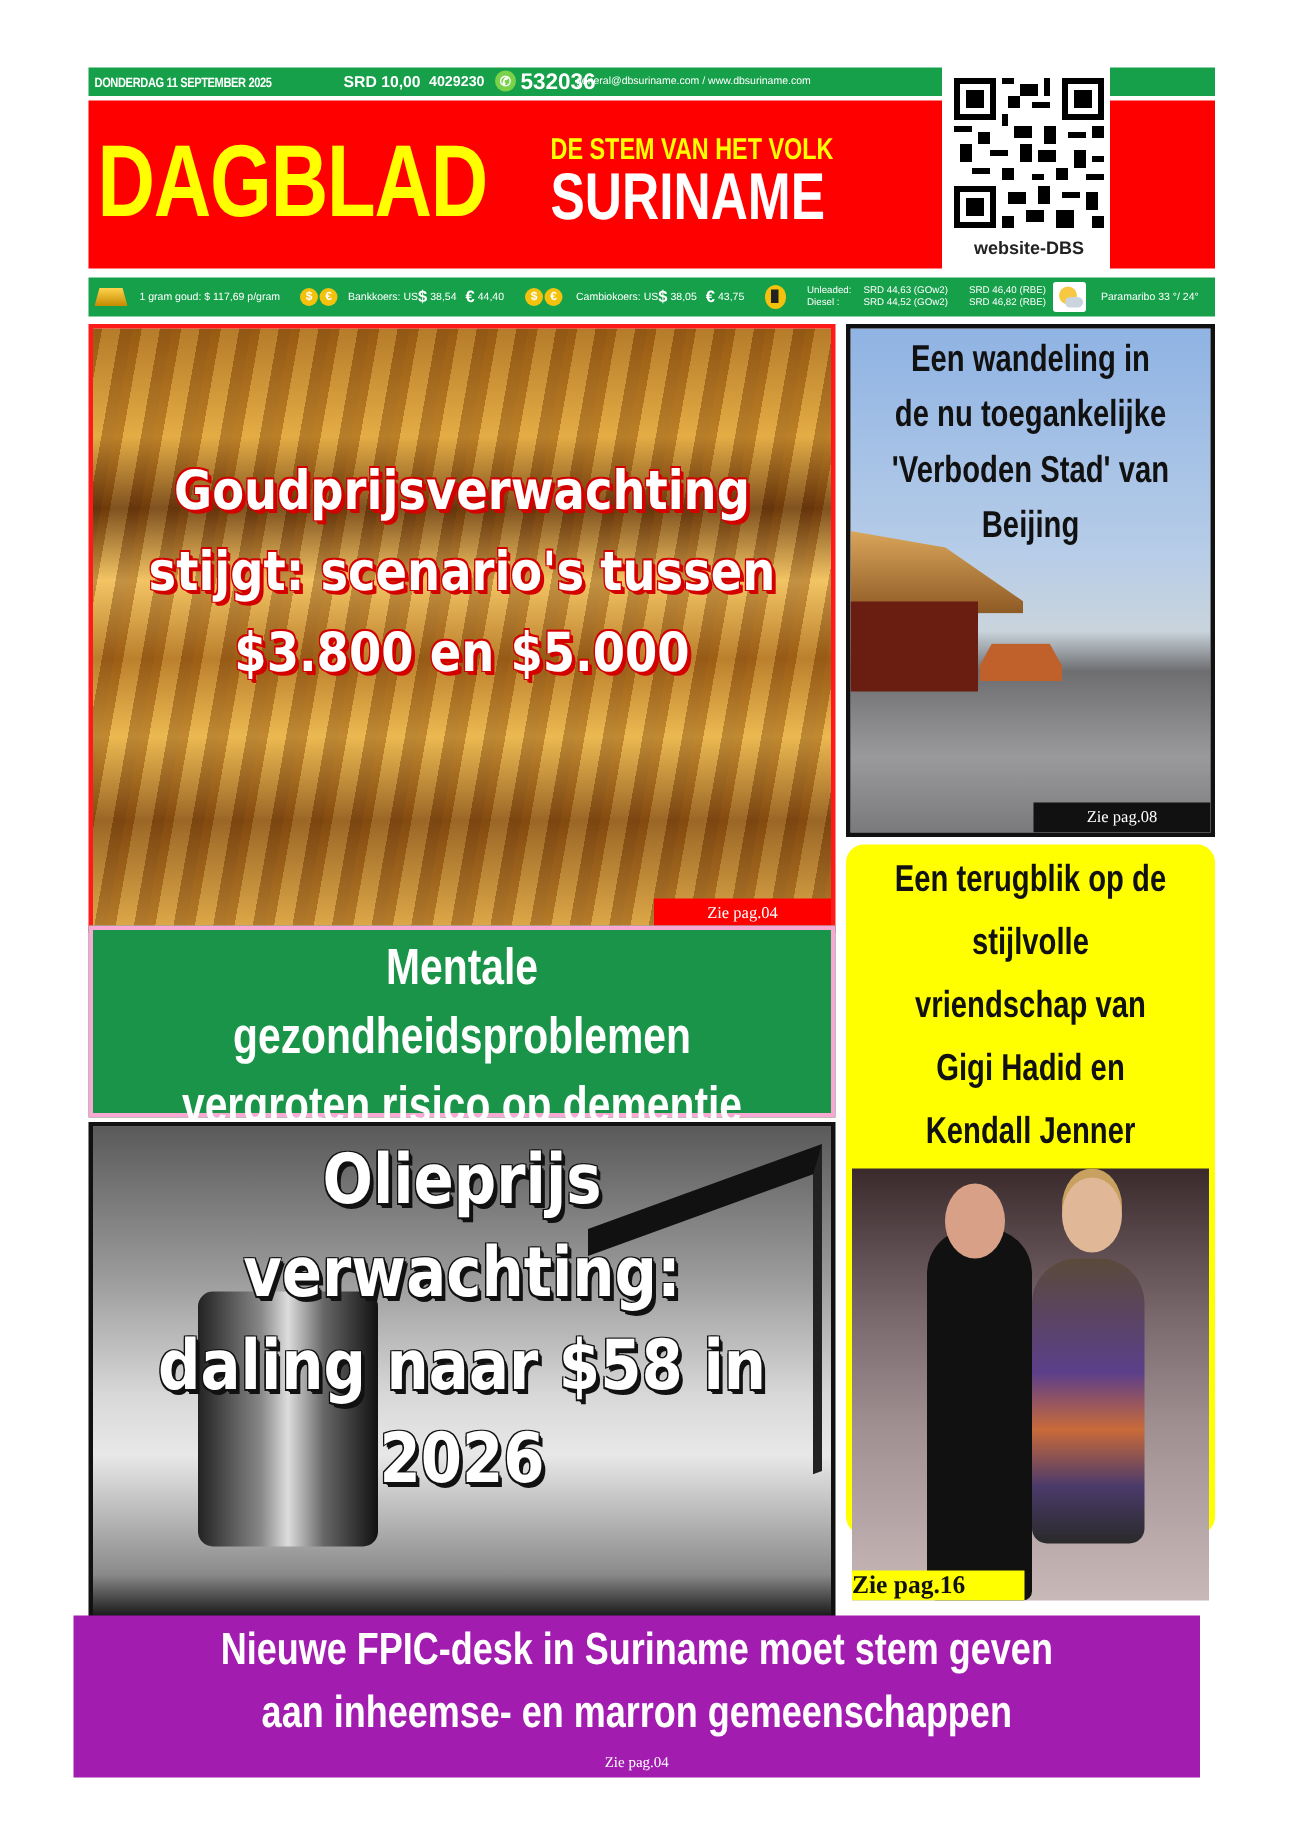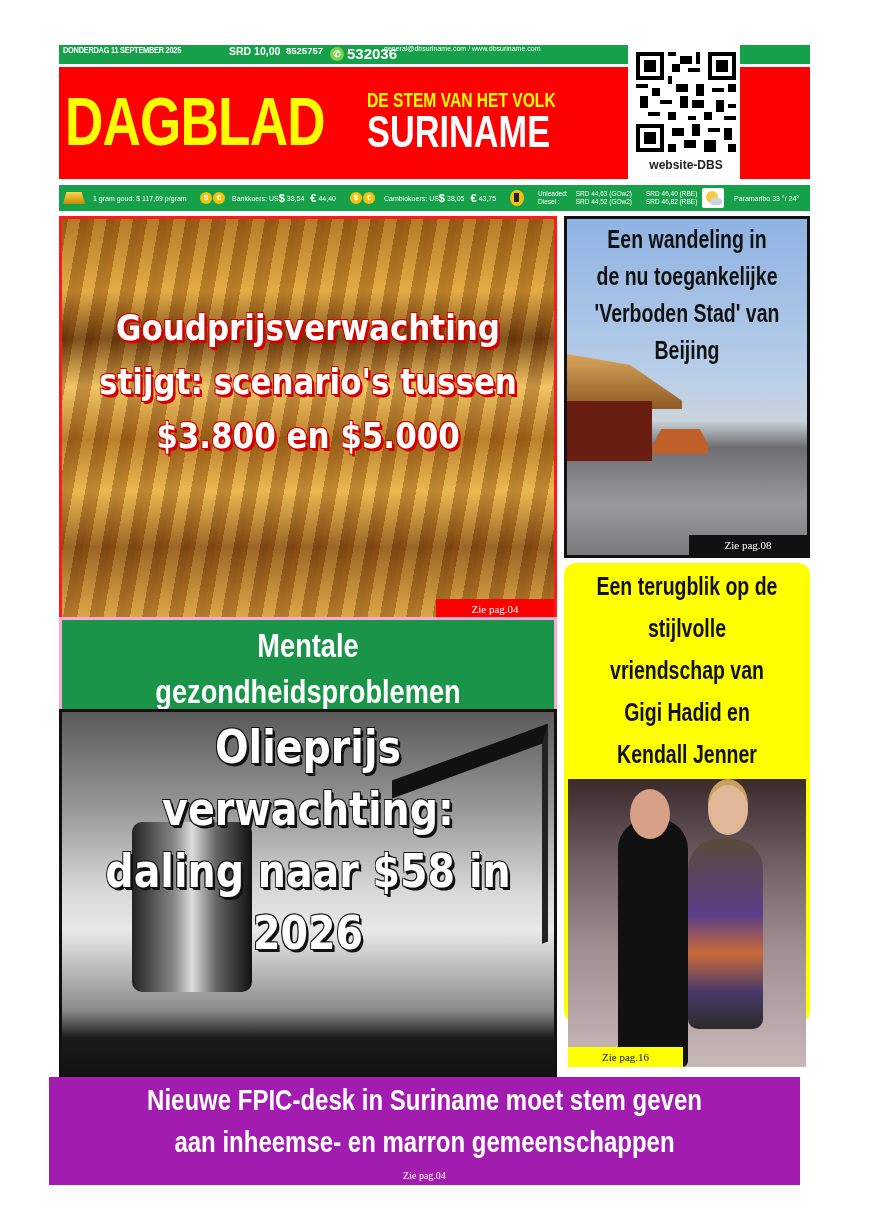--- a/index.html
+++ b/index.html
@@ -1,20 +1,20 @@
 <!DOCTYPE html>
 <html><head>
 <meta charset="utf-8">
 <style>
   html, body { margin: 0; padding: 0; background: #ffffff; }
   body { width: 870px; height: 1230px; position: relative; overflow: hidden; font-family: "Liberation Sans", sans-serif; }
   .abs { position: absolute; box-sizing: border-box; }
 
   
-  .topbar { left: 59px; top: 45px; width: 569px; height: 19px; background: #16a04a; color: #fff; display: flex; align-items: flex-start; font-size: 9.5px; font-weight: bold; }
+  .topbar { left: 59px; top: 45px; width: 569px; height: 19px; background: #16a04a; color: #fff; display: flex; align-items: center; font-size: 9.5px; font-weight: bold; }
   .topbar .date { font-family: "Liberation Sans", sans-serif; font-size: 9px; letter-spacing: -0.3px; transform: scaleX(0.82); transform-origin: left center; margin-left: 4px; width: 130px; white-space: nowrap; }
   .topbar .price { position: absolute; left: 150px; font-size: 10.5px; margin-left: 20px; }
   .topbar .phone1 { position: absolute; left: 227px; font-size: 9.5px; }
   .topbar .phone-icon { position: absolute; left: 271px; top: 2px; width: 14px; height: 14px; border-radius: 50%; background: #7ad14a; color: #fff; font-size: 9px; text-align: center; line-height: 14px; }
   .topbar .phone2 { position: absolute; left: 288px; font-size: 15px; }
   .topbar .contact { position: absolute; left: 325px; font-size: 7px; font-weight: normal; }
   .topbar-right { left: 740px; top: 45px; width: 70px; height: 19px; background: #16a04a; }
 
   
   .masthead { left: 59px; top: 67px; width: 569px; height: 112px; background: #ff0000; }
@@ -60,40 +60,40 @@
   .mental-headline { position: absolute; left: 0; right: 0; top: 2px; text-align: center; font-weight: bold; font-size: 34px; line-height: 46px; color: #fff; transform: scaleX(0.80); }
   .pagelabel-white { position: absolute; left: 0; right: 0; bottom: 4px; text-align: center; color: #fff; font-family: "Liberation Serif", serif; font-size: 10px; }
 
   .story-gigi { left: 564px; top: 563px; width: 246px; height: 460px; background: #ffff00; border-radius: 12px; }
   .gigi-headline { position: absolute; left: 0; right: 0; top: 2px; text-align: center; font-weight: bold; font-size: 25px; line-height: 42px; color: #111; transform: scaleX(0.78); }
   .gigi-photo { position: absolute; left: 4px; top: 216px; width: 238px; height: 288px; background: linear-gradient(180deg, #3a2a2c 0%, #7a6a6e 35%, #a09092 60%, #c8b8b8 100%); overflow: hidden; }
   .gigi-person1 { position: absolute; left: 50px; top: 40px; width: 70px; height: 248px; background: #111; border-radius: 30px 30px 6px 6px; }
   .gigi-person2 { position: absolute; left: 120px; top: 60px; width: 75px; height: 190px; background: linear-gradient(180deg, #5a4a3a, #5b3f8a 40%, #c96a3a 60%, #4a3a6a 80%, #2a2a2a); border-radius: 30px 30px 10px 10px; }
   .gigi-head1 { position: absolute; left: 62px; top: 10px; width: 40px; height: 50px; border-radius: 50%; background: #d9a088; }
   .gigi-head2 { position: absolute; left: 140px; top: 6px; width: 40px; height: 50px; border-radius: 50%; background: #e0b898; box-shadow: 0 -6px 0 #c8a060; }
-  .pagebox-yellow { position: absolute; left: 0; bottom: 0; width: 115px; height: 20px; background: #ffff00; color: #111; font-family: "Liberation Serif", serif; font-weight: normal; font-size: 11px; text-align: center; line-height: 20px; }
-
-  .story-oil { left: 59px; top: 709px; width: 498px; height: 404px; border: 3px solid #111;
+  .pagebox-yellow { position: absolute; left: 0; bottom: 0; width: 115px; height: 20px; background: #ffff00; color: #111; font-family: "Liberation Serif", serif; font-weight: bold; font-size: 17px; text-align: left; line-height: 20px; }
+
+  .story-oil { left: 59px; top: 748px; width: 498px; height: 404px; border: 3px solid #111;
     background: linear-gradient(180deg, #5a5a5a 0%, #9a9a9a 25%, #d8d8d8 45%, #e8e8e8 55%, #8a8a8a 75%, #1a1a1a 82%, #0a0a0a 100%); overflow: hidden; }
   .oil-barrel { position: absolute; left: 70px; top: 110px; width: 120px; height: 170px; background: linear-gradient(90deg, #222, #888 35%, #ddd 50%, #666 70%, #111); border-radius: 10px; }
   .oil-pump { position: absolute; left: 330px; top: 40px; width: 150px; height: 200px; border-top: 18px solid #111; border-right: 6px solid #222; transform: skewY(-20deg); }
   .oil-headline { position: absolute; left: 0; right: 0; top: 4px; text-align: center; font-family: "DejaVu Sans", sans-serif; font-weight: bold; font-size: 46px; line-height: 62px; color: #fff; transform: scaleX(0.86);
     text-shadow: 3px 3px 0 #111, 2px 2px 0 #111, -1px -1px 0 #111, 1px -1px 0 #111, -1px 1px 0 #111; }
   .oil-page { position: absolute; right: 22px; bottom: 6px; color: #fff; font-family: "Liberation Serif", serif; font-size: 14px; }
 
   .story-fpic { left: 49px; top: 1077px; width: 751px; height: 108px; background: #a21caf; }
   .fpic-headline { position: absolute; left: 0; right: 0; top: 2px; text-align: center; font-weight: bold; font-size: 30px; line-height: 42px; color: #fff; transform: scaleX(0.80); }
 </style>
 </head>
 <body>
 
 <div class="abs topbar">
   <span class="date">DONDERDAG 11 SEPTEMBER 2025</span>
   <span class="price">SRD 10,00</span>
-  <span class="phone1">8525757</span>
+  <span class="phone1">4029230</span>
   <span class="phone-icon">✆</span>
   <span class="phone2">532036</span>
   <span class="contact">general@dbsuriname.com / www.dbsuriname.com</span>
 </div>
 <div class="abs topbar-right"></div>
 
 <div class="abs masthead">
   <div class="dagblad">DAGBLAD</div>
   <div class="slogan">DE STEM VAN HET VOLK</div>
   <div class="suriname">SURINAME</div>

